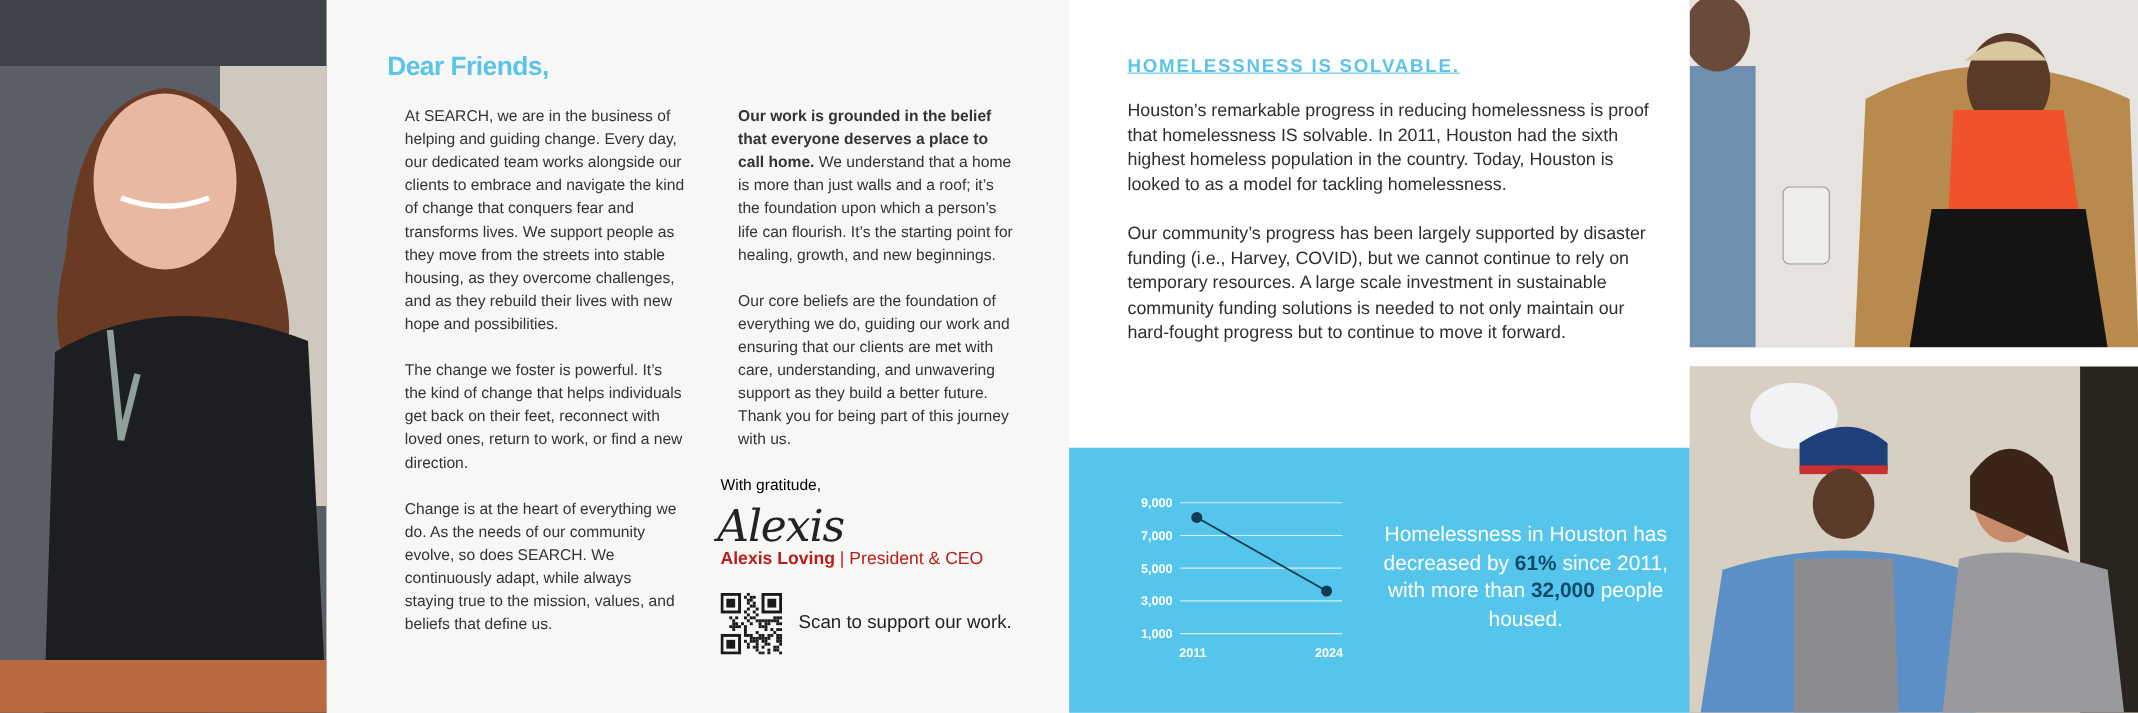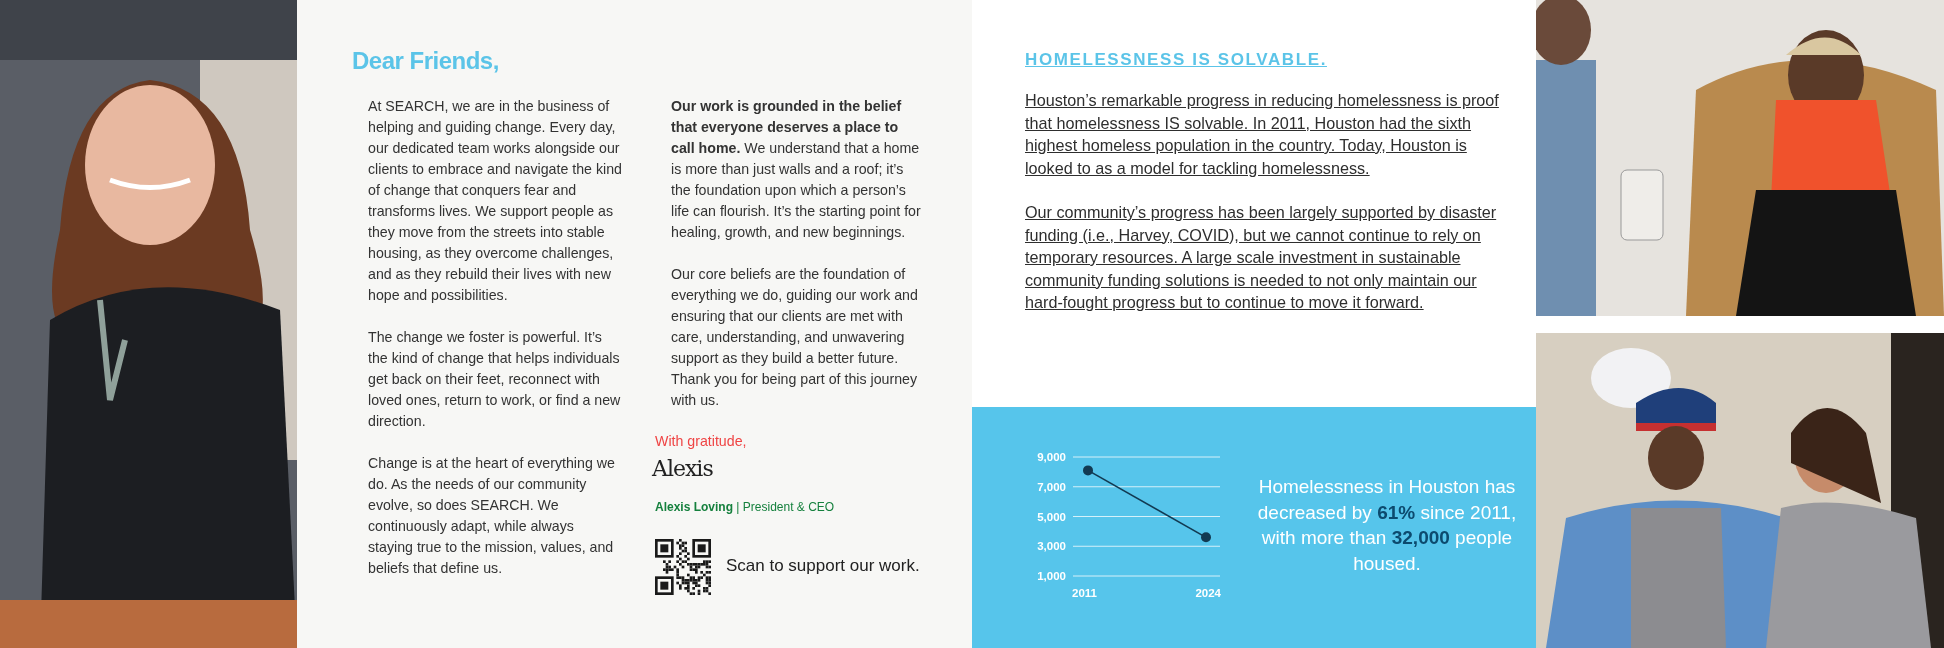--- a/index.html
+++ b/index.html
@@ -8,29 +8,29 @@
   #photo-left{left:0;top:0;width:297px;height:648px;background:linear-gradient(90deg,#4a4e55 0%,#5f636b 30%,#8a8784 70%,#c9c3bb 100%);}
   #photo-top{left:1536px;top:0;width:408px;height:316px;background:#e9e6e1;}
   #photo-bottom{left:1536px;top:333px;width:408px;height:315px;background:linear-gradient(180deg,#d8d2c7 0%,#c9bfae 60%,#b5ab9c 100%);}
   #letter{position:absolute;left:297px;top:0;width:675px;height:648px;background:#f7f7f5;}
   #right{position:absolute;left:972px;top:0;width:564px;height:648px;background:#fff;}
   .hello{position:absolute;left:55px;top:47px;font-family:"Liberation Sans",sans-serif;font-weight:bold;font-size:24px;color:#5bc4e8;letter-spacing:-0.5px;}
   .col{position:absolute;font-family:"Liberation Sans",sans-serif;font-size:14.2px;line-height:21px;color:#333;}
   .col p{margin:0 0 21px 16px;}
   #col1{left:55px;top:96px;width:270px;}
   #col2{left:358px;top:96px;width:270px;}
-  .signoff{position:absolute;left:358px;top:433px;font-family:"Liberation Sans",sans-serif;font-size:14.2px;color:#ef4444;}
-  .sig{position:absolute;left:355px;top:456px;font-family:"DejaVu Serif",serif;font-size:22px;color:#222;letter-spacing:-1px;}
-  .signame{position:absolute;left:358px;top:500px;font-family:"Liberation Sans",sans-serif;font-size:12px;color:#15803d;}
+  .signoff{position:absolute;left:358px;top:433px;font-family:"Liberation Sans",sans-serif;font-size:14.2px;color:#000000;}
+  .sig{position:absolute;left:355px;top:456px;font-family:"DejaVu Serif",serif;font-style:italic;font-size:40px;color:#222;letter-spacing:-1px;}
+  .signame{position:absolute;left:358px;top:500px;font-family:"Liberation Sans",sans-serif;font-size:16px;color:#b91c1c;}
   .signame b{font-weight:bold;}
   .qr{position:absolute;left:358px;top:539px;width:56px;height:56px;}
   .scan{position:absolute;left:429px;top:556px;font-family:"Liberation Sans",sans-serif;font-size:17px;color:#222;}
   .rhead{position:absolute;left:53px;top:50px;font-family:"Liberation Sans",sans-serif;font-weight:bold;font-size:17px;letter-spacing:1.6px;color:#5bc4e8;text-decoration:underline;}
   #rcol{position:absolute;left:53px;top:89px;width:480px;font-family:"Liberation Sans",sans-serif;font-size:16.2px;line-height:22.5px;color:#2e2e2e;}
-  #rcol p{margin:0 0 22px 0;text-decoration:underline;}
+  #rcol p{margin:0 0 22px 0;}
   #bluebox{position:absolute;left:0;top:407px;width:564px;height:241px;background:#56c5eb;text-align:center;}
   #chart{position:absolute;left:0;top:0;width:300px;height:241px;}
   .stat{position:absolute;left:285px;top:67px;width:260px;font-family:"Liberation Sans",sans-serif;font-size:19px;line-height:25.5px;color:#fff;}
   .stat b{color:#0c4a6e;font-weight:bold;}
 </style>
 </head>
 <body>
 
 <div class="photo" id="photo-left">
   <svg width="297" height="648" viewBox="0 0 297 648">

